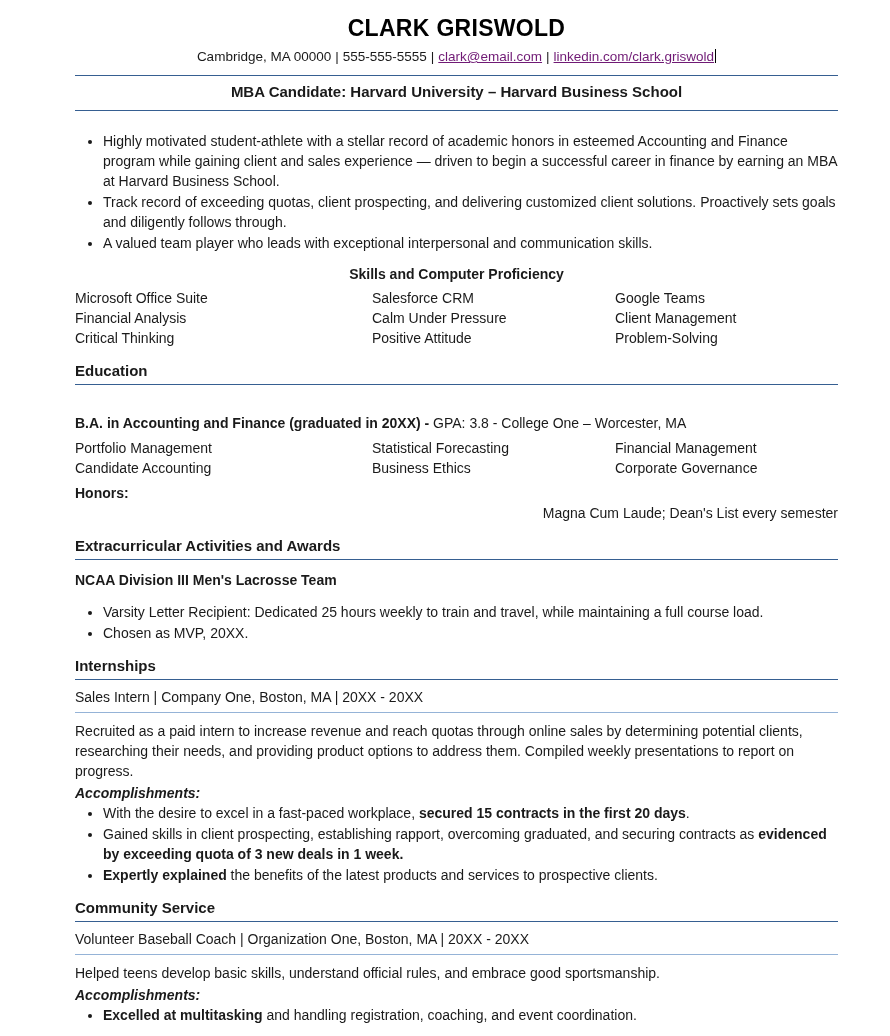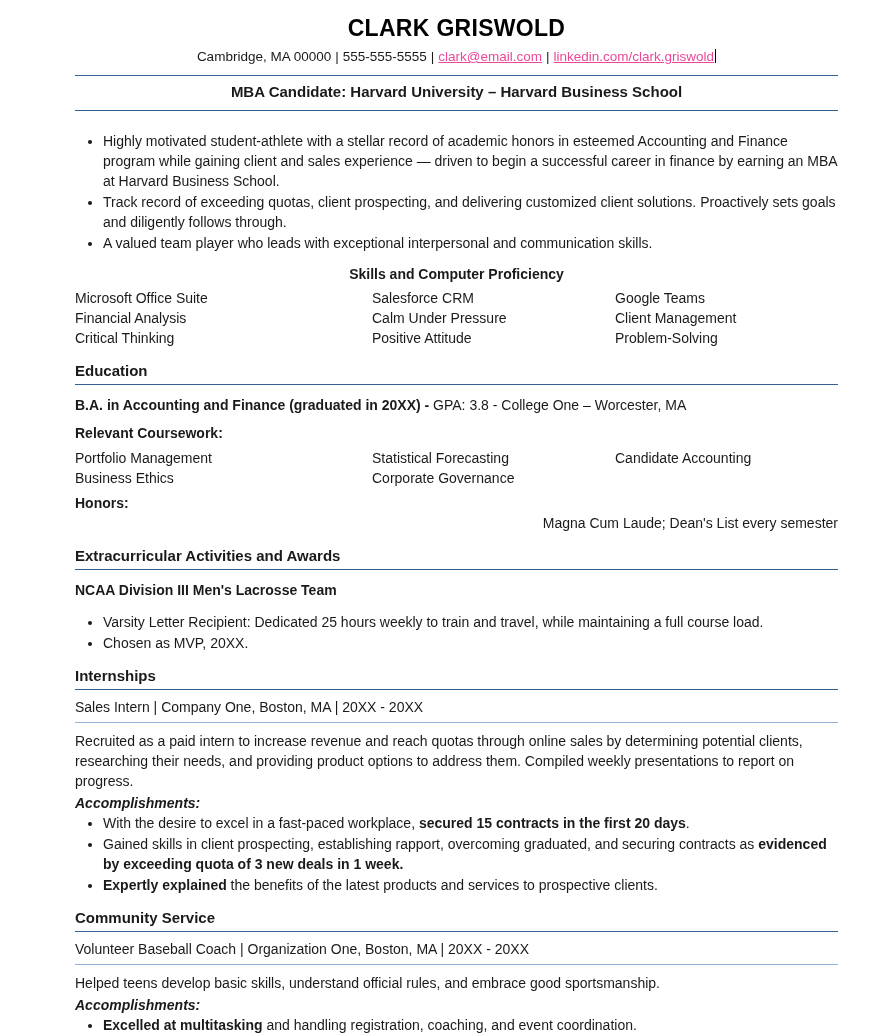--- a/index.html
+++ b/index.html
@@ -10,41 +10,41 @@
     color:#1a1a1a; font-size:14px; line-height:20px;
   }
   .page { padding:14px 52px 0 75px; }
 
   .name { text-align:center; font-size:23px; line-height:28px; font-weight:bold; color:#000; letter-spacing:.3px; }
   .contact {
     text-align:center; font-size:13.5px; line-height:17px;
     margin-top:6px; padding-bottom:10px; border-bottom:1px solid #365f91;
   }
   .contact .sep { margin:0 4px; }
-  .contact a { color:#ec4899; text-decoration:underline; cursor:pointer; }
+  .contact a { color:#701a75; text-decoration:underline; cursor:pointer; }
   .cursor { display:inline-block; width:1px; height:14px; background:#000; vertical-align:-2px; margin-left:1px; }
 
   .headline {
     text-align:center; font-weight:bold; font-size:15px; line-height:18px;
     padding:7px 0 9px; border-bottom:1px solid #365f91;
   }
 
   ul.bullets { margin:0 0 0 28px; }
   ul.bullets li { line-height:20px; margin-bottom:1px; }
   ul.summary { margin-top:20px; }
 
   .center-heading { text-align:center; font-weight:bold; font-size:14px; line-height:18px; margin-top:12px; }
   .grid3 { display:grid; grid-template-columns:297px 243px auto; margin-top:5px; }
   .grid3 > div { line-height:20px; }
 
   .section-heading {
     font-size:15px; font-weight:bold; line-height:18px;
     padding-bottom:4px; border-bottom:1px solid #365f91; margin-top:14px;
   }
-  .degree { margin-top:10px; }
+  .degree { margin-top:28px; }
   .sub-label { font-weight:bold; margin-top:8px; }
   .sub-label.tight { margin-top:5px; }
   .plain { margin-top:0;text-align:right; }
   .team { font-weight:bold; margin-top:10px; }
   ul.sec-bullets { margin-top:12px; }
 
   .role-line {
     margin-top:7px; line-height:20px; padding-bottom:5px;
     border-bottom:1px solid #95b3d7;
   }
@@ -82,24 +82,24 @@
       <div>Client Management</div>
       <div>Critical Thinking</div>
       <div>Positive Attitude</div>
       <div>Problem-Solving</div>
     </div>
   </section>
 
   <section>
     <h2 class="section-heading">Education</h2>
     <p class="degree"><span class="b">B.A. in Accounting and Finance (graduated in 20XX) -</span><span> GPA: 3.8 - College One – Worcester, MA</span></p>
-    <p class="sub-label">Relevant Coursework:</p>
     <div class="grid3">
       <div>Portfolio Management</div>
       <div>Statistical Forecasting</div>
+      <div>Financial Management</div>
       <div>Candidate Accounting</div>
       <div>Business Ethics</div>
       <div>Corporate Governance</div>
     </div>
     <p class="sub-label tight">Honors:</p>
     <p class="plain">Magna Cum Laude; Dean's List every semester</p>
   </section>
 
   <section>
     <h2 class="section-heading">Extracurricular Activities and Awards</h2>

